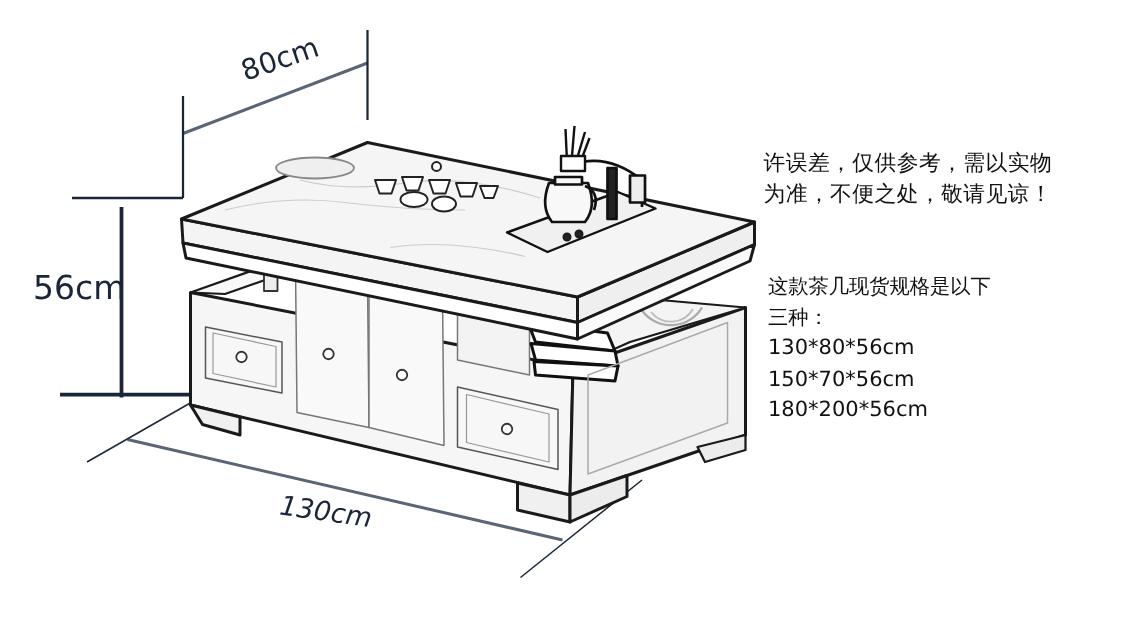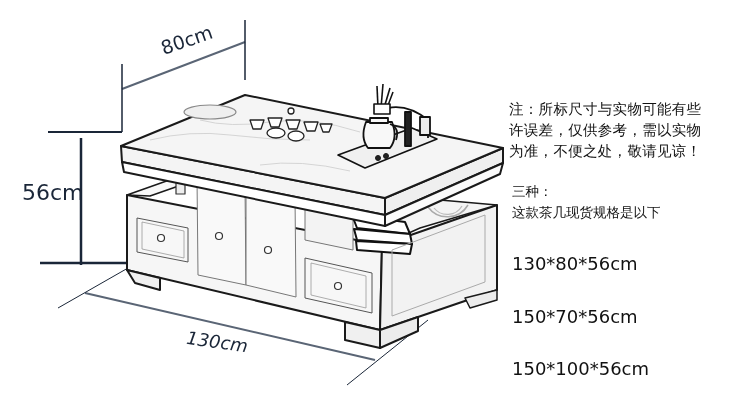--- a/index.html
+++ b/index.html
@@ -12,21 +12,21 @@
   #dim-height { left: 22px; top: 180px; font-size: 22px; }
   #dim-length { left: 188px; top: 327px; transform: rotate(8deg); transform-origin: left top; font-size: 18px; font-style: italic; }
   .note { position: absolute; left: 509px; top: 99px; width: 240px;
           font-family: "DejaVu Sans", sans-serif; font-size: 14.5px; line-height: 21px;
           color: #111; letter-spacing: 0.3px; }
   .note div { white-space: nowrap; }
   .specs { position: absolute; left: 512px; top: 181px; width: 235px;
            font-family: "DejaVu Sans", sans-serif; font-size: 13.5px; line-height: 20.5px;
            color: #111; }
   .specs div { white-space: nowrap; }
-  .specs .size { font-size: 18px; margin-top: 32px; }
+  .specs .size { font-size: 14px; }
 </style>
 </head>
 <body>
 
 <svg id="canvas" viewBox="0 0 750 420" xmlns="http://www.w3.org/2000/svg">
 
   <g stroke="#1a2638" fill="none">
 
     <line x1="122" y1="89" x2="245" y2="42" stroke="#5a6575" stroke-width="2"></line>
     <line x1="122" y1="64" x2="122" y2="132" stroke-width="1.5"></line>
@@ -132,24 +132,23 @@
       <rect x="374" y="104" width="16" height="10" fill="#fff"></rect>
     </g>
   </g>
 </svg>
 
 <div id="dim-width" class="dim-label">80cm</div>
 <div id="dim-height" class="dim-label">56cm</div>
 <div id="dim-length" class="dim-label">130cm</div>
 
 <div class="note">
-  <div>注：所标尺寸与实物可能有些</div>
   <div>许误差，仅供参考，需以实物</div>
   <div>为准，不便之处，敬请见谅！</div>
 </div>
 
 <div class="specs">
+  <div>这款茶几现货规格是以下</div>
   <div>三种：</div>
-  <div>这款茶几现货规格是以下</div>
   <div class="size">130*80*56cm</div>
   <div class="size">150*70*56cm</div>
-  <div class="size">150*100*56cm</div>
+  <div class="size">180*200*56cm</div>
 </div>
 
 </body></html>

